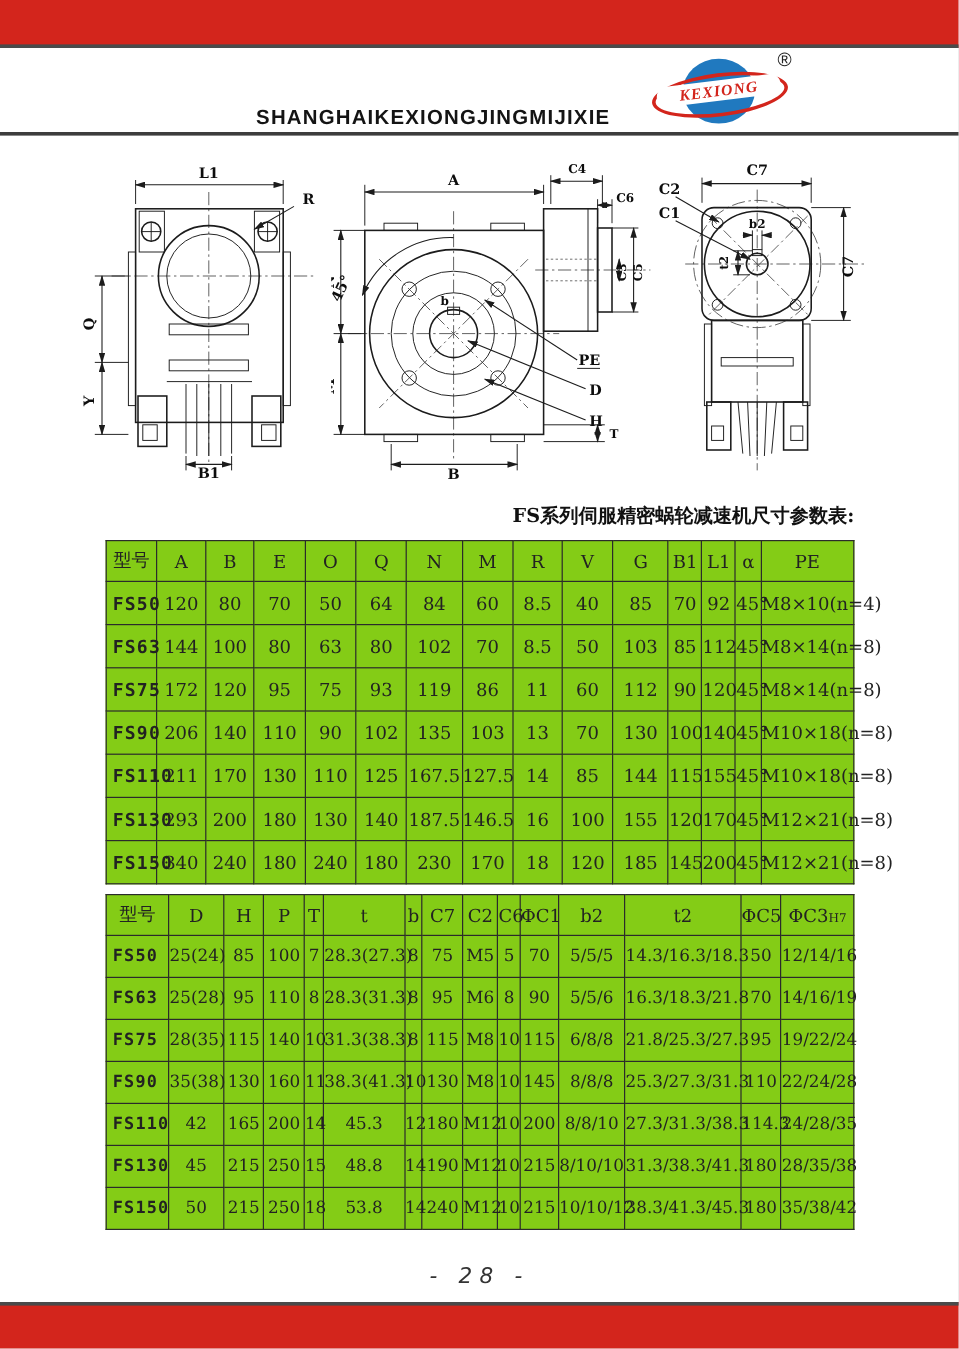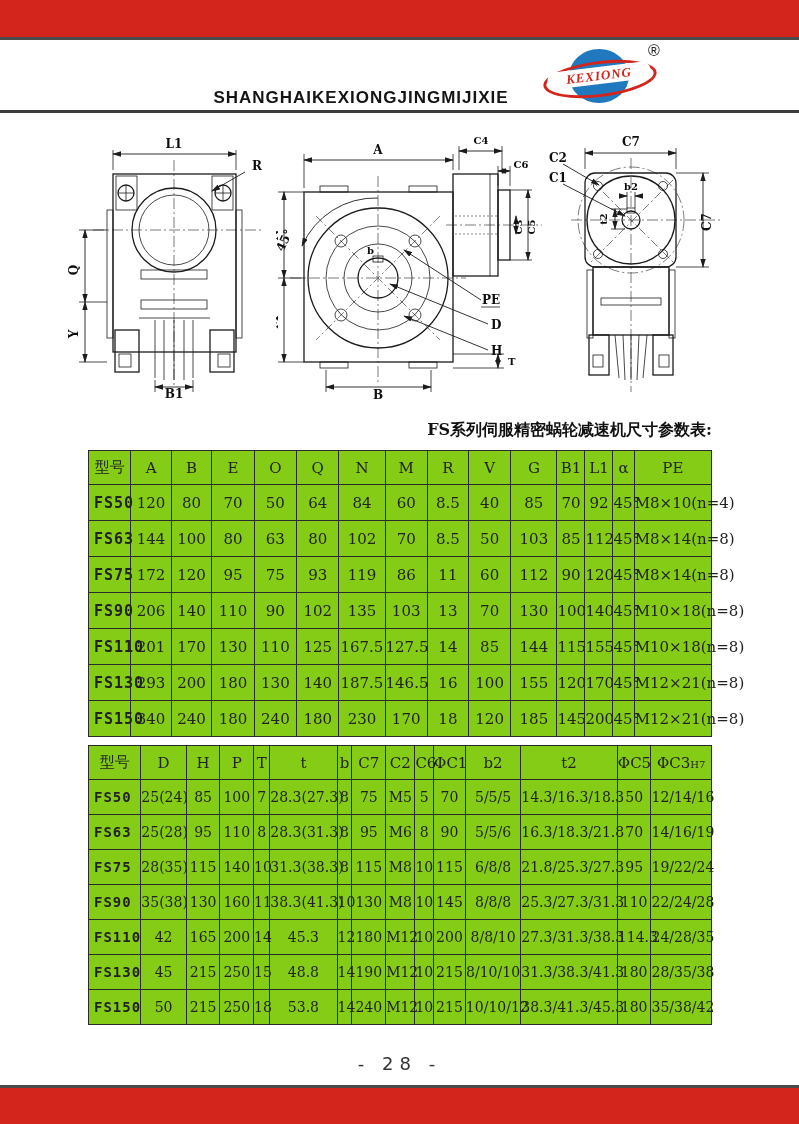--- a/index.html
+++ b/index.html
@@ -48,21 +48,21 @@
   #view-side{left:543px;top:130px;}
   svg .ln{fill:none;stroke:#1c1c1c;stroke-width:1.3;}
   svg .tn{fill:none;stroke:#1c1c1c;stroke-width:0.8;}
   svg .cl{fill:none;stroke:#444;stroke-width:0.7;stroke-dasharray:11 3 2 3;}
   svg .dg{fill:none;stroke:#444;stroke-width:0.7;stroke-dasharray:9 3 2 3;}
   svg .dim{fill:none;stroke:#1c1c1c;stroke-width:0.9;}
   svg .dot{fill:none;stroke:#555;stroke-width:0.7;stroke-dasharray:2 2;}
   svg text.dl{font-family:"DejaVu Serif",serif;font-weight:bold;font-size:12px;fill:#0d0d0d;}
   svg text.ds{font-family:"DejaVu Serif",serif;font-weight:bold;font-size:10px;fill:#0d0d0d;}
   #footer-page{position:absolute;left:0;top:1053px;width:799px;text-align:center;
-      font-family:"DejaVu Sans",sans-serif;font-size:18px;color:#333;letter-spacing:6px;}
+      font-family:"DejaVu Sans",sans-serif;font-size:18px;color:#333;letter-spacing:6px;font-style:italic;}
 </style>
 </head>
 <body>
 
 <div id="page">
 
   <div id="bar-top" class="redbar"></div>
 
   <div id="company-en">SHANGHAIKEXIONGJINGMIJIXIE</div>
 
@@ -373,21 +373,21 @@
           <td>13</td>
           <td>70</td>
           <td>130</td>
           <td>100</td>
           <td>140</td>
           <td>45°</td>
           <td>M10×18(n=8)</td>
         </tr>
         <tr>
           <td class="model">FS110</td>
-          <td>201</td>
+          <td>211</td>
           <td>170</td>
           <td>130</td>
           <td>110</td>
           <td>125</td>
           <td>167.5</td>
           <td>127.5</td>
           <td>14</td>
           <td>85</td>
           <td>144</td>
           <td>115</td>

